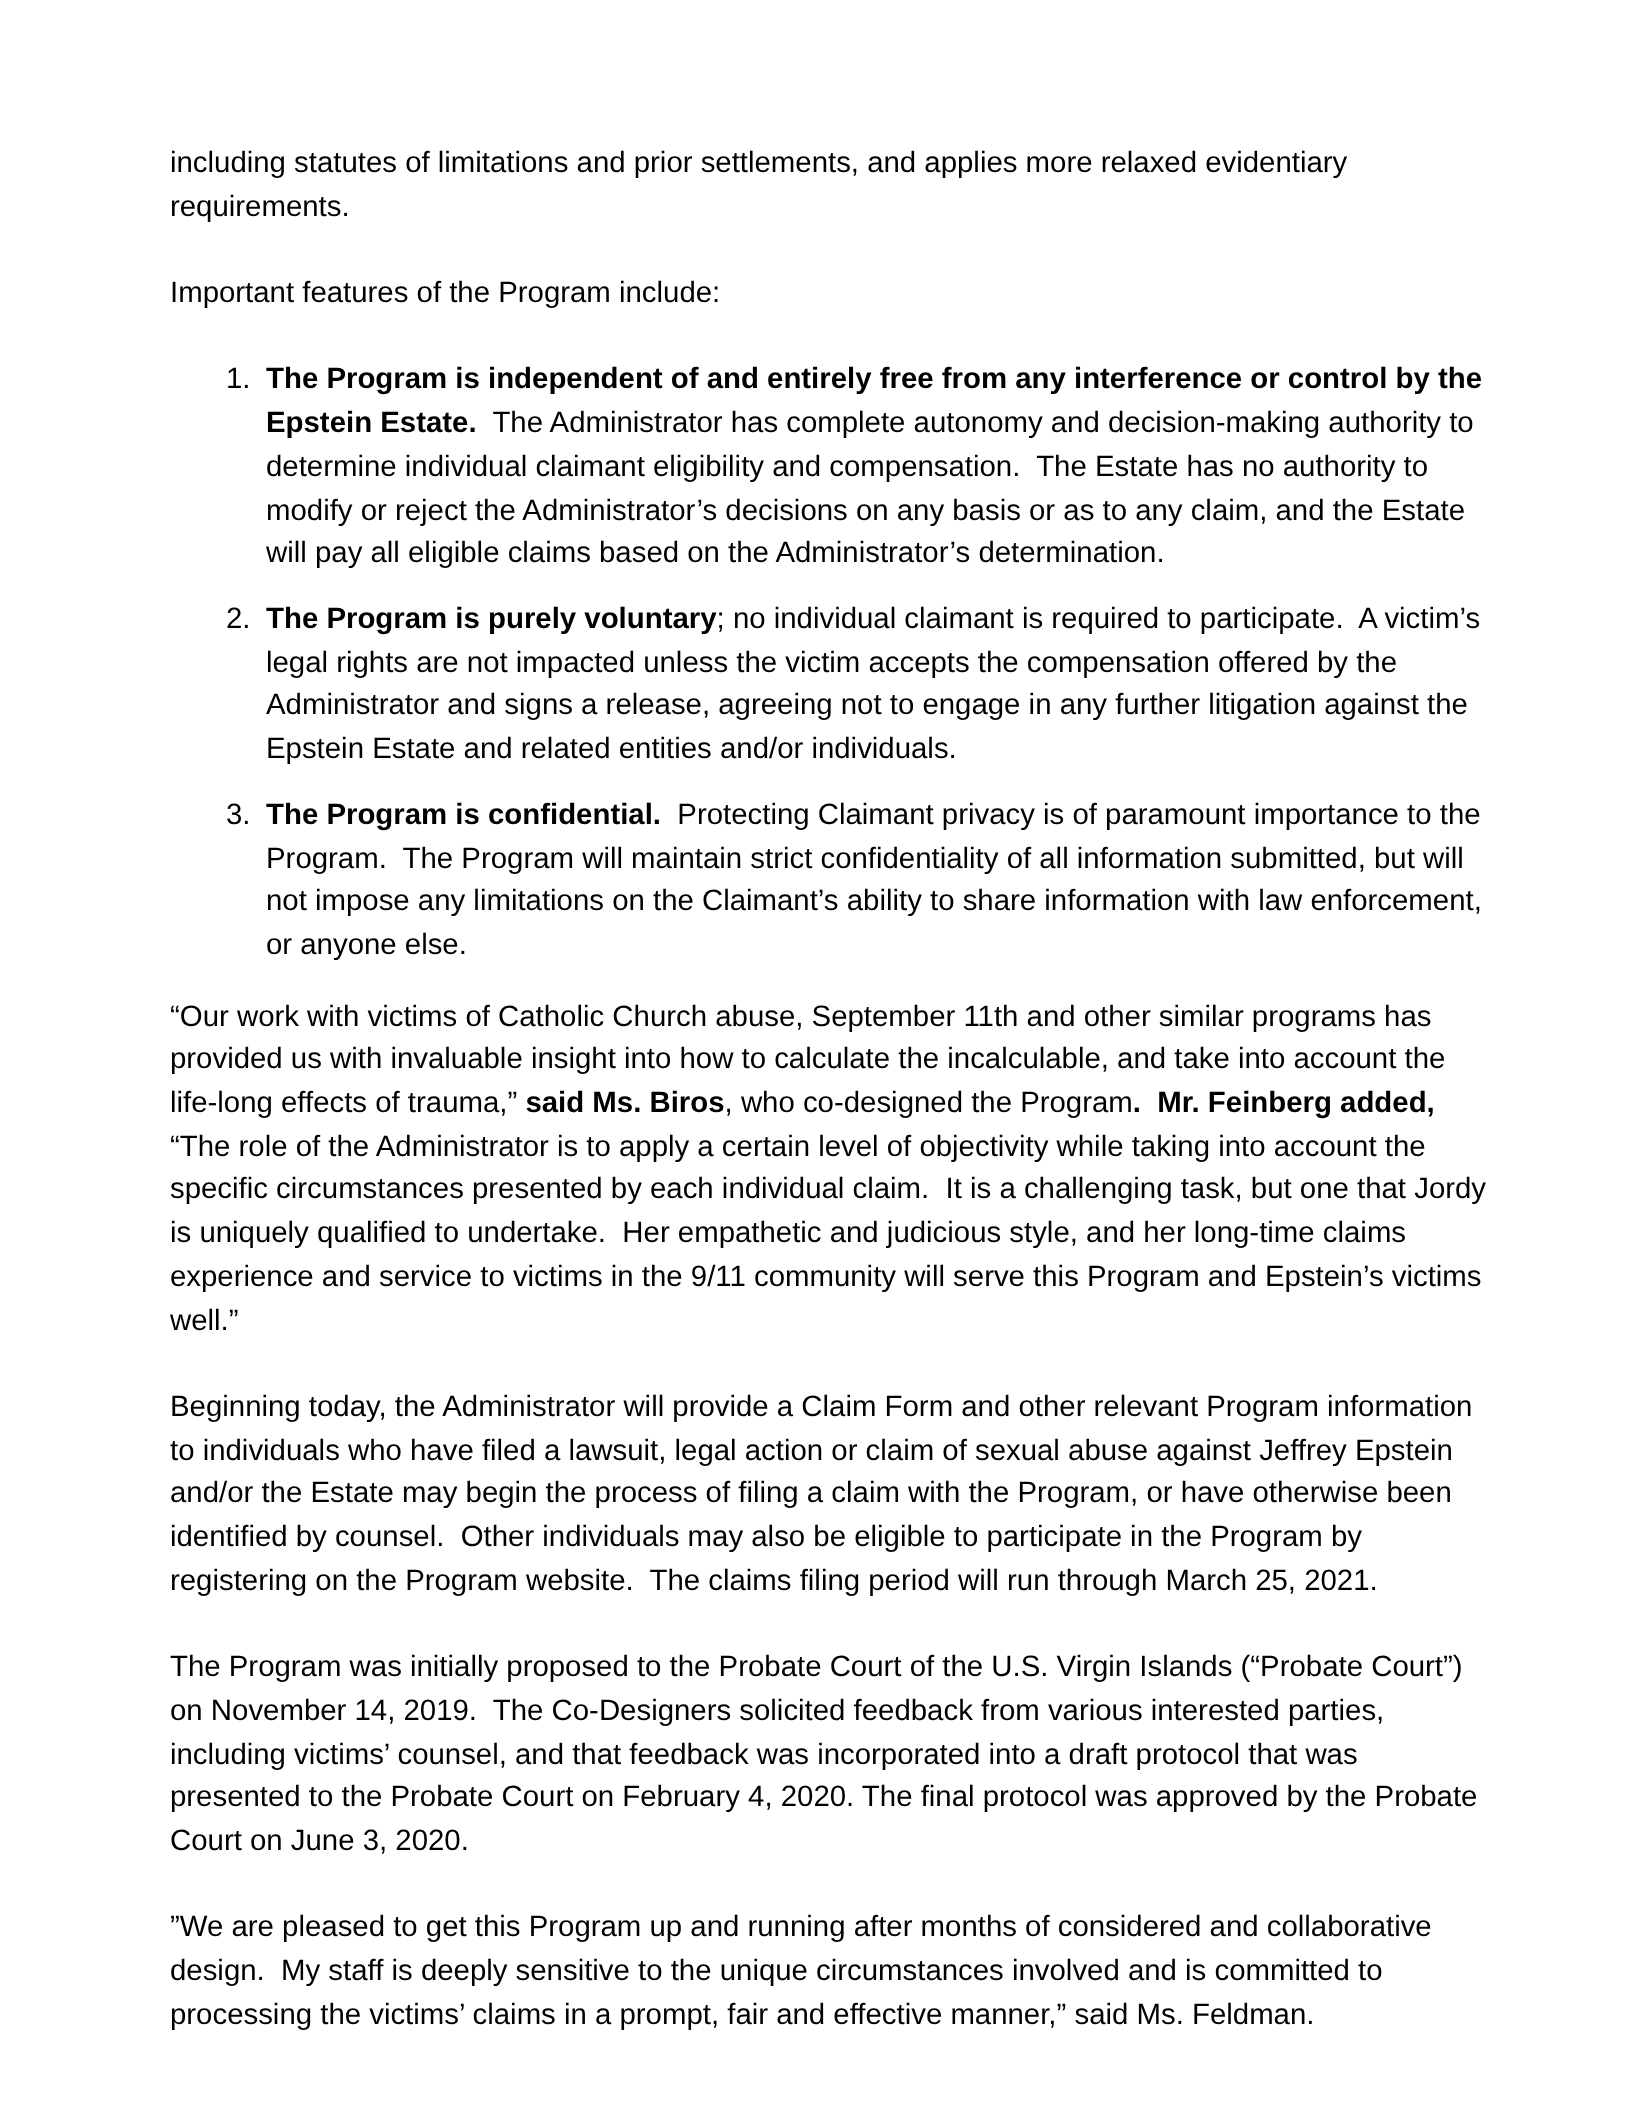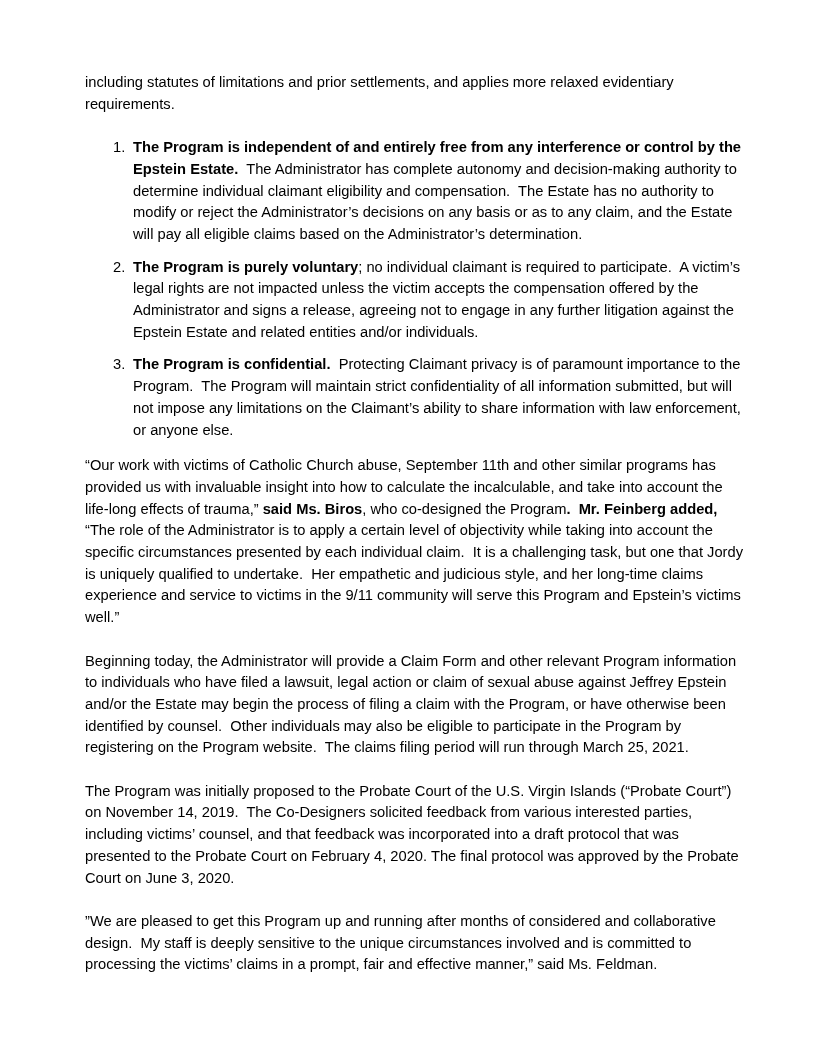--- a/index.html
+++ b/index.html
@@ -27,20 +27,21 @@
   }
   .num { padding-left: 28px; }
 </style>
 </head>
 <body>
 
 <div class="page">
 
   <p><span>including statutes of limitations and prior settlements, and applies more relaxed evidentiary requirements.</span></p>
 
+  <p><span>Important features of the Program include:</span></p>
 
   <div class="list">
     <div class="li"><span class="num">1.</span><span class="txt"><span class="b">The Program is independent of and entirely free from any interference or control by the Epstein Estate.</span><span>  The Administrator has complete autonomy and decision-making authority to determine individual claimant eligibility and compensation.  The Estate has no authority to modify or reject the Administrator’s decisions on any basis or as to any claim, and the Estate will pay all eligible claims based on the Administrator’s determination.</span></span></div>
     <div class="li"><span class="num">2.</span><span class="txt"><span class="b">The Program is purely voluntary</span><span>; no individual claimant is required to participate.  A victim’s legal rights are not impacted unless the victim accepts the compensation offered by the Administrator and signs a release, agreeing not to engage in any further litigation against the Epstein Estate and related entities and/or individuals.</span></span></div>
     <div class="li"><span class="num">3.</span><span class="txt"><span class="b">The Program is confidential.</span><span>  Protecting Claimant privacy is of paramount importance to the Program.  The Program will maintain strict confidentiality of all information submitted, but will not impose any limitations on the Claimant’s ability to share information with law enforcement, or anyone else.</span></span></div>
   </div>
 
   <p><span>“Our work with victims of Catholic Church abuse, September 11th and other similar programs has provided us with invaluable insight into how to calculate the incalculable, and take into account the life-long effects of trauma,” </span><span class="b">said Ms. Biros</span><span>, who co-designed the Program</span><span class="b">.  Mr. Feinberg added,</span><span> “The role of the Administrator is to apply a certain level of objectivity while taking into account the specific circumstances presented by each individual claim.  It is a challenging task, but one that Jordy is uniquely qualified to undertake.  Her empathetic and judicious style, and her long-time claims experience and service to victims in the 9/11 community will serve this Program and Epstein’s victims well.”</span></p>
 
   <p><span>Beginning today, the Administrator will provide a Claim Form and other relevant Program information to individuals who have filed a lawsuit, legal action or claim of sexual abuse against Jeffrey Epstein and/or the Estate may begin the process of filing a claim with the Program, or have otherwise been identified by counsel.  Other individuals may also be eligible to participate in the Program by registering on the Program website.  The claims filing period will run through March 25, 2021.</span></p>

